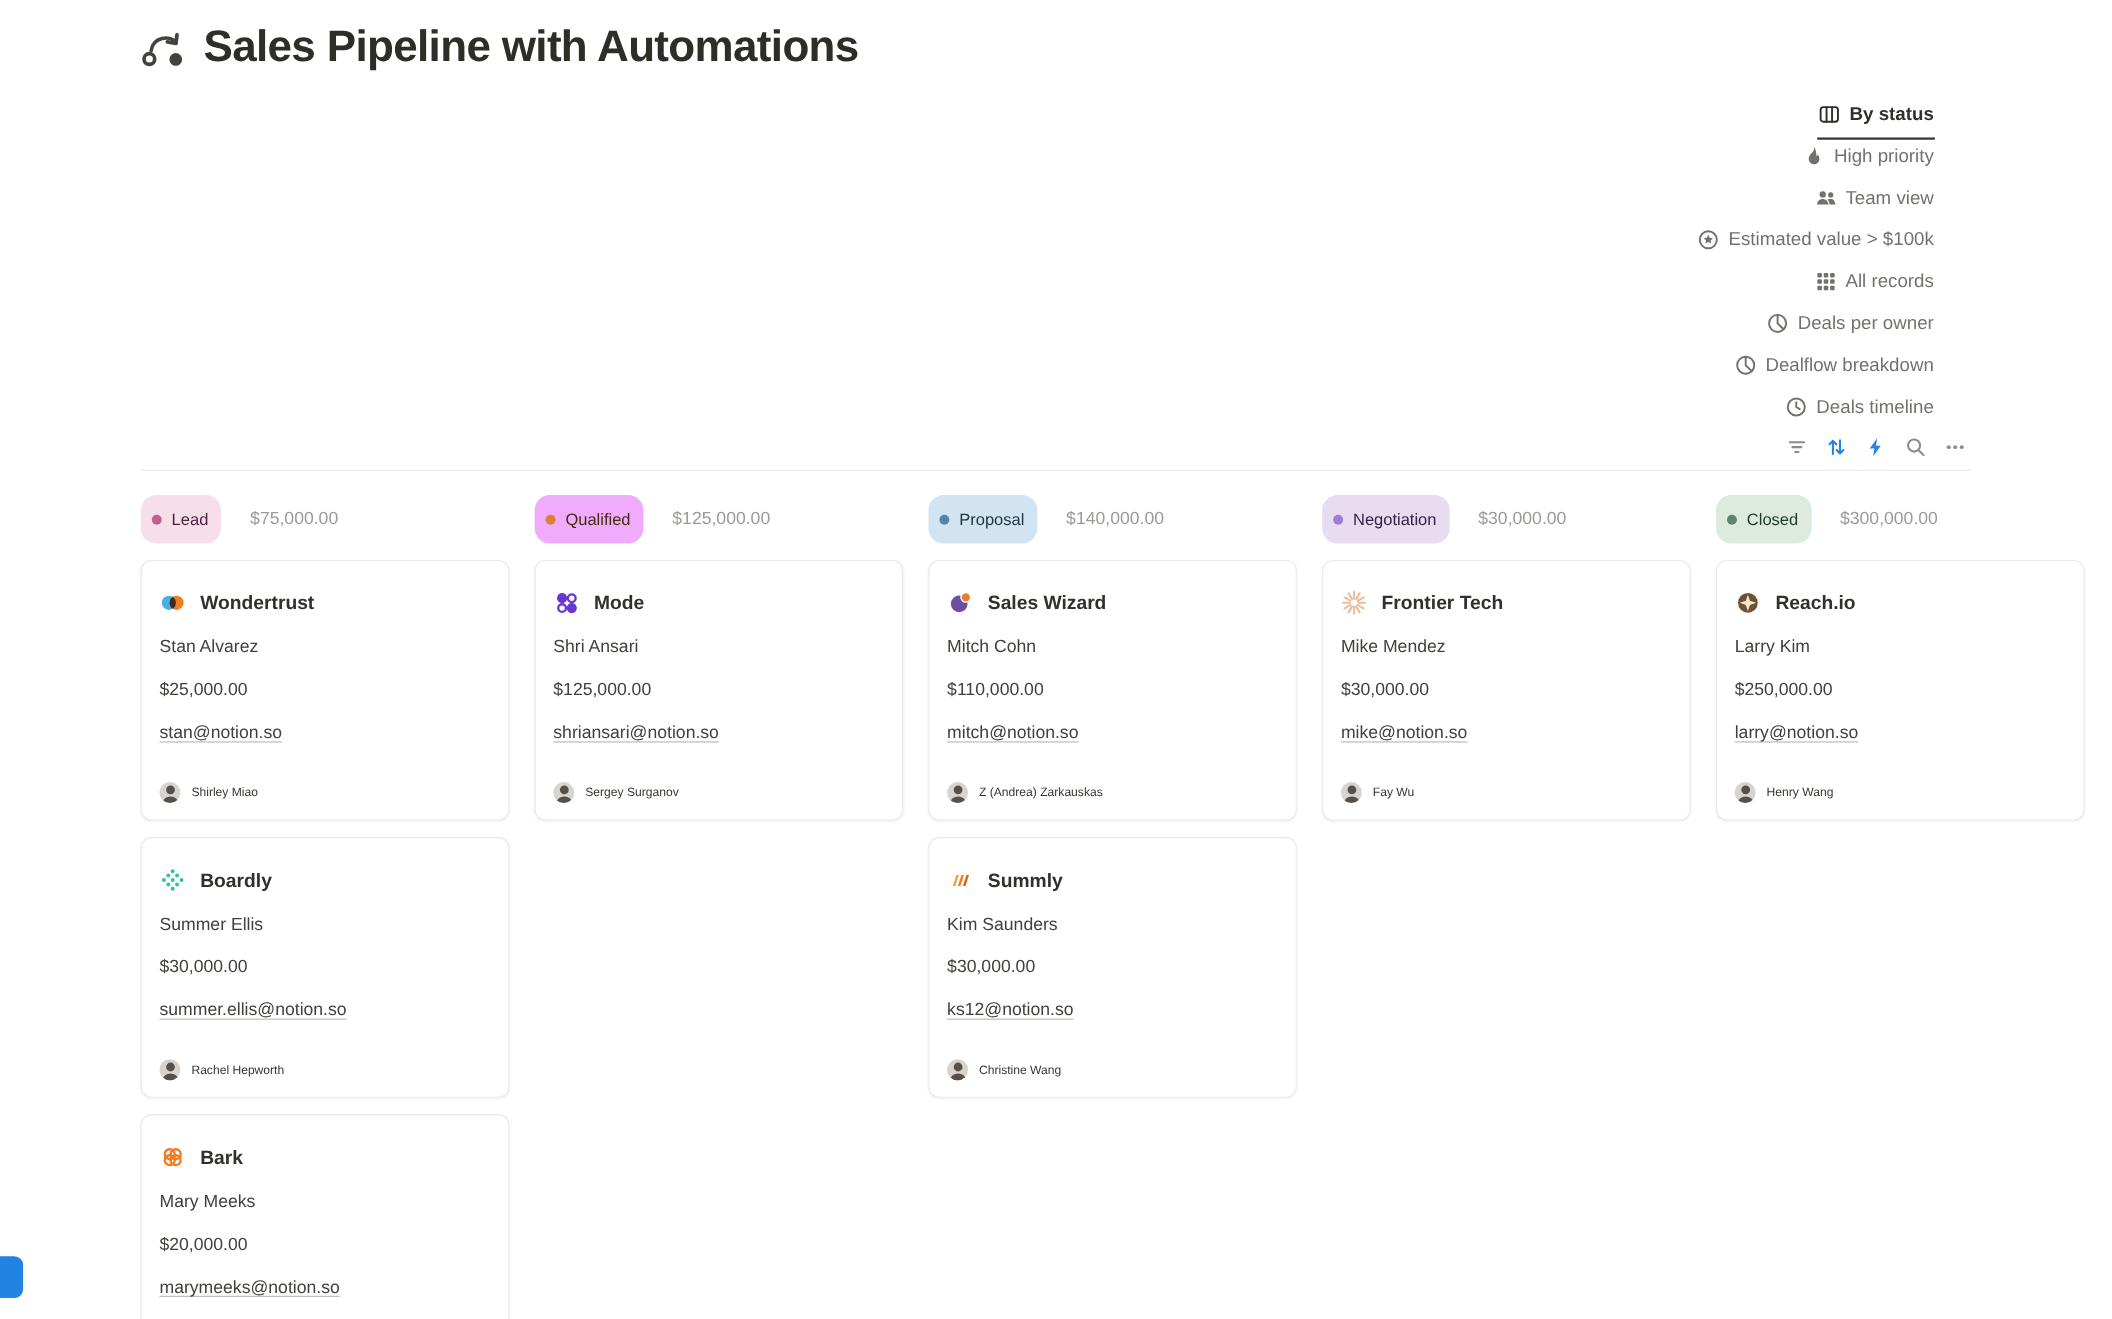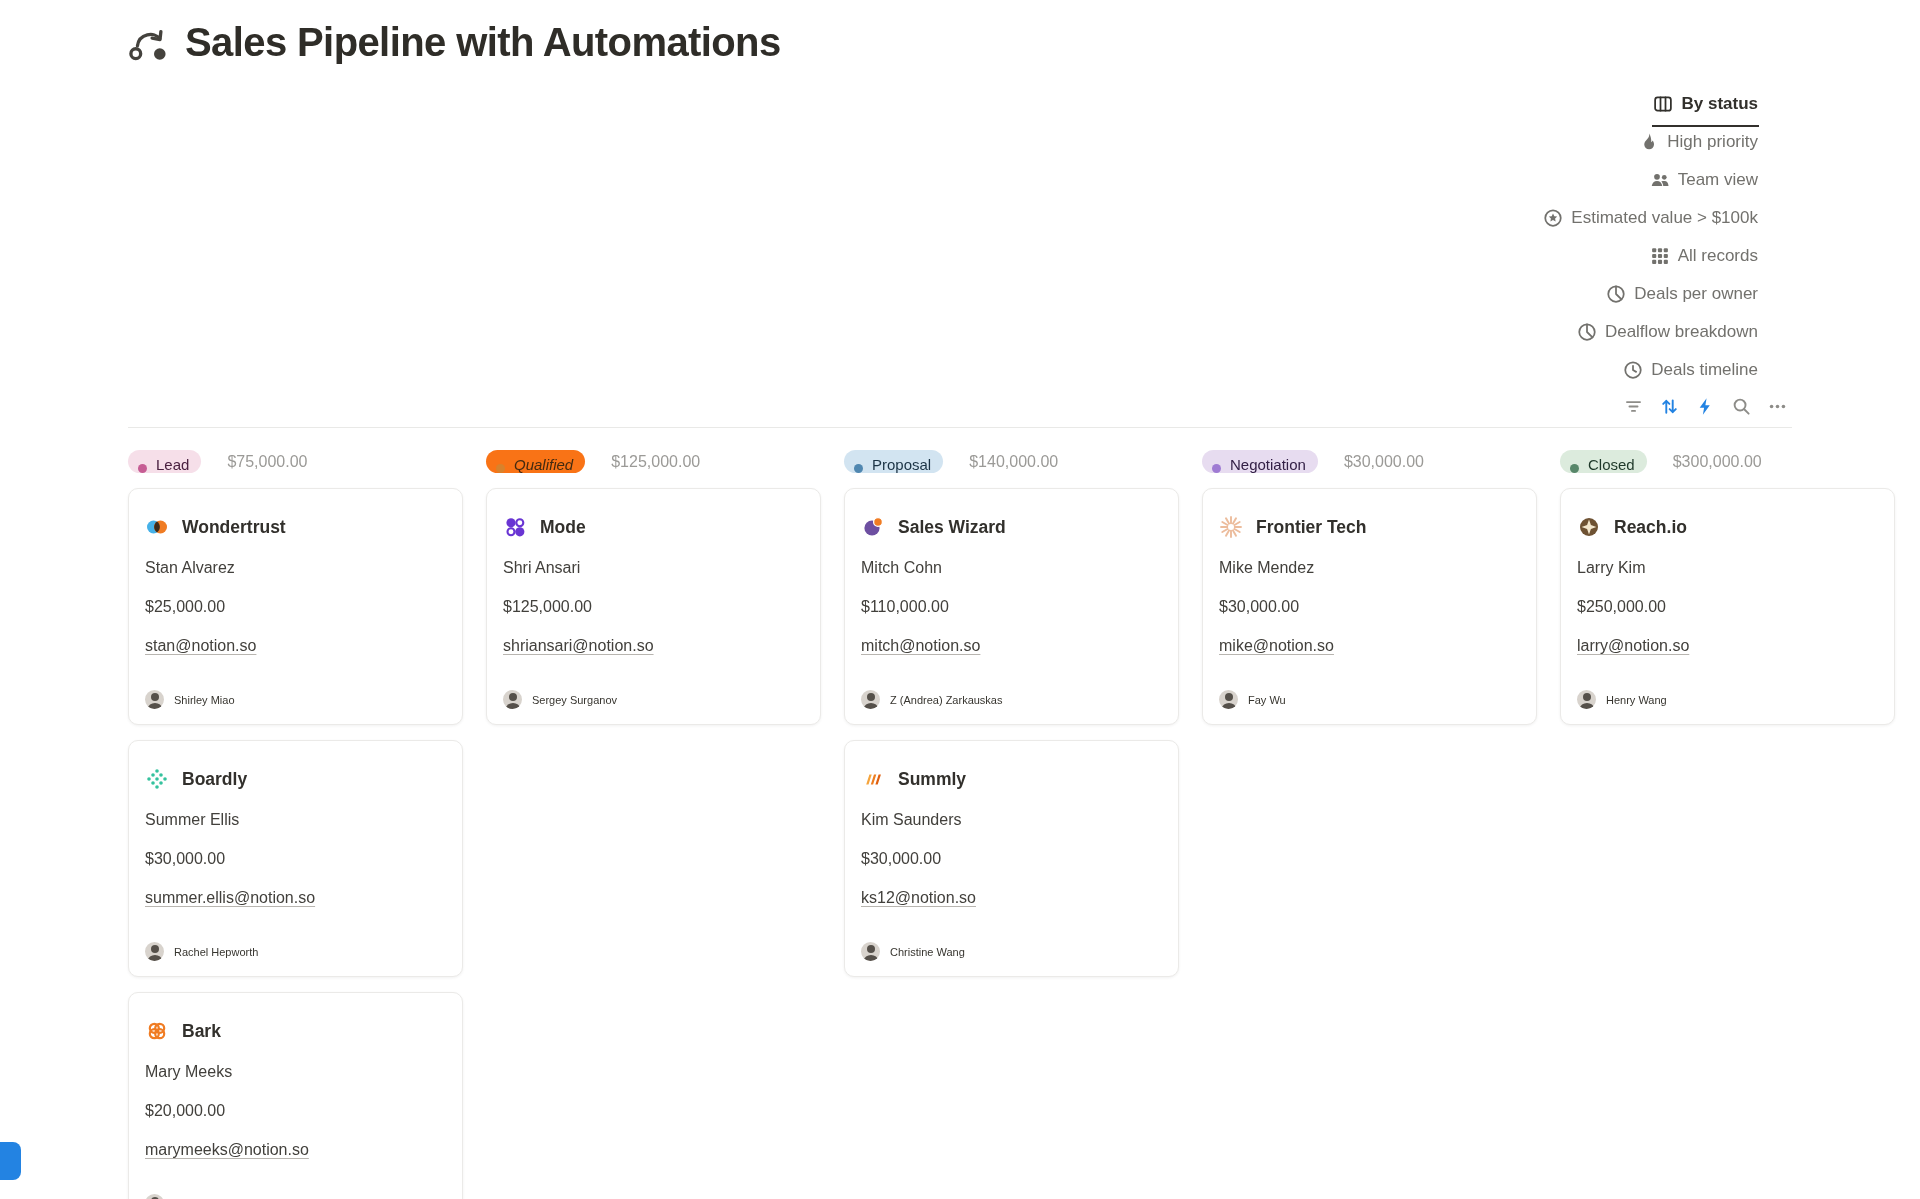--- a/index.html
+++ b/index.html
@@ -43,28 +43,28 @@
     color: #8d8c88; cursor: pointer;
   }
   .icon-btn svg { width: 19px; height: 19px; }
   .icon-btn.accent { color: #2383e2; }
 
   
   .board { display: flex; gap: 23px; margin-top: 22px; align-items: flex-start; }
   .column { width: 335px; flex: none; }
   .col-header { display: flex; align-items: center; margin-bottom: 15px; }
   .pill {
-    display: inline-flex; align-items: flex-end; gap: 9px;
-    height: 23px; padding: 0 12px 0 10px; border-radius: 14px;
+    display: inline-flex; align-items: center; gap: 9px;
+    height: 44px; padding: 0 12px 0 10px; border-radius: 14px;
     font-size: 15px; font-weight: 500; cursor: pointer;
   }
   .pill .dot { width: 9px; height: 9px; border-radius: 50%; flex: none; }
   .col-lead .pill        { background: #f6dfe9; color: #4a2140; }
   .col-lead .dot         { background: #c65d94; }
-  .col-qualified .pill   { background: #f97316; color: #432a10; font-style: italic; }
+  .col-qualified .pill   { background: #f0abfc; color: #432a10; }
   .col-qualified .dot    { background: #d9822b; }
   .col-proposal .pill    { background: #d2e4f1; color: #1b3345; }
   .col-proposal .dot     { background: #5087b0; }
   .col-negotiation .pill { background: #e7dcf0; color: #332046; }
   .col-negotiation .dot  { background: #9f7bd3; }
   .col-closed .pill      { background: #dcebdd; color: #1e3829; }
   .col-closed .dot       { background: #58876a; }
   .col-total { margin-left: 26px; color: #9b9a97; font-size: 16px; }
 
   

